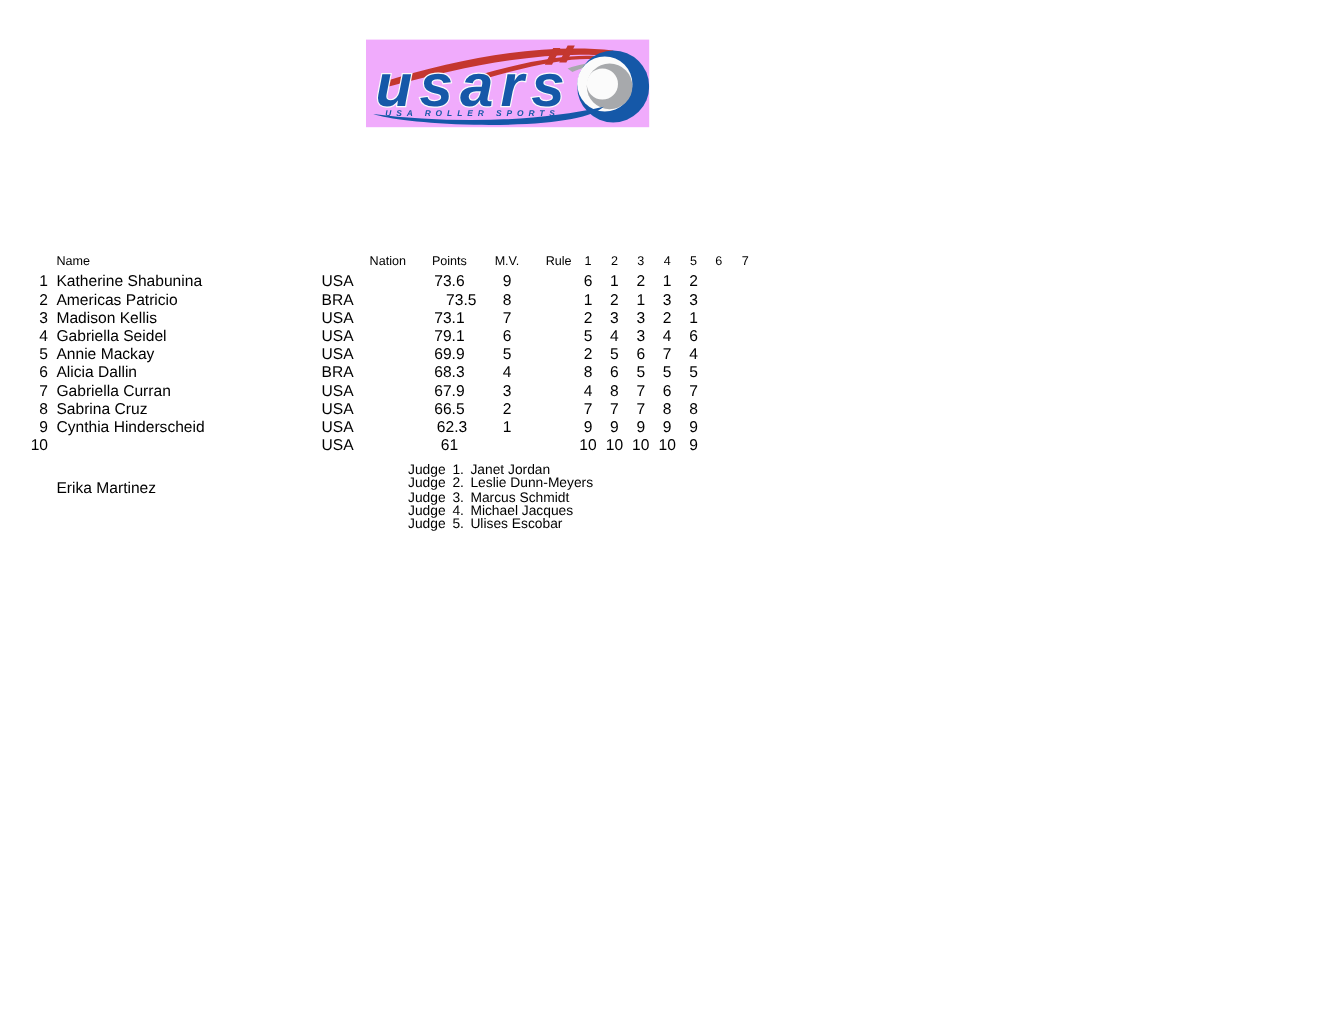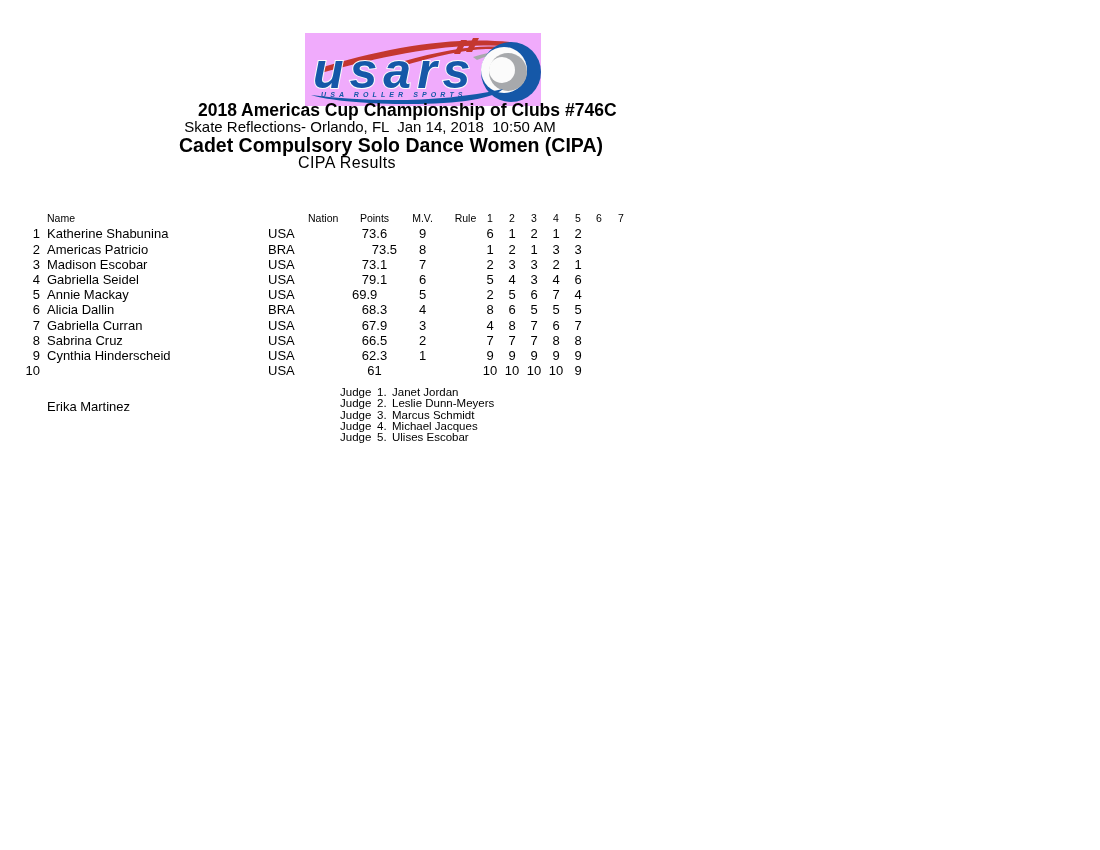--- a/index.html
+++ b/index.html
@@ -53,27 +53,20 @@
       <circle cx="203" cy="39" r="19" fill="#A7A9AC"></circle>
       <circle cx="197" cy="37" r="13" fill="#FBFBFB"></circle>
 
       <path d="M6,62 C 70,70 140,69 198,56 C 188,66 150,72 90,71 C 48,70 18,66 6,62 Z" fill="#1558A8"></path>
 
       <text x="8" y="55" font-size="50" font-weight="bold" font-style="italic" letter-spacing="6" stroke="#fbfbfb" stroke-width="2" paint-order="stroke" fill="#1558A8">usars</text>
       <text x="16" y="64" font-size="7" font-weight="bold" font-style="italic" letter-spacing="4.1" fill="#1558A8">USA ROLLER SPORTS</text>
     </svg>
   </div>
 
-  <div id="header">
-    <div class="h-line1">2018 Americas Cup Championship of Clubs</div>
-    <div class="h-event-no">#746C</div>
-    <div class="h-line2">Skate Reflections- Orlando, FL  Jan 14, 2018  10:50 AM</div>
-    <div class="h-line3">Cadet Compulsory Solo Dance Women (CIPA)</div>
-    <div class="h-line4">CIPA Results</div>
-  </div>
 
   <div id="results-table">
     <div class="trow thead" id="thead-row">
         <div class="cell" style="left: 47px; text-align: left;">Name</div>
         <div class="cell" style="left: 268px; text-align: left; padding-left: 40px;">Nation</div>
         <div class="cell" style="left: 352px; width: 45px; text-align: center;">Points</div>
         <div class="cell" style="left: 400px; width: 45px; text-align: center;">M.V.</div>
         <div class="cell" style="left: 443px; width: 45px; text-align: center;">Rule</div>
         <div class="cell" style="left: 479px; width: 22px; text-align: center;">1</div>
         <div class="cell" style="left: 501px; width: 22px; text-align: center;">2</div>
@@ -103,21 +96,21 @@
           <div class="cell" style="left: 352px; width: 45px; text-align: right;">73.5</div>
           <div class="cell" style="left: 400px; width: 45px; text-align: center;">8</div>
           <div class="cell" style="left: 479px; width: 22px; text-align: center;">1</div>
           <div class="cell" style="left: 501px; width: 22px; text-align: center;">2</div>
           <div class="cell" style="left: 523px; width: 22px; text-align: center;">1</div>
           <div class="cell" style="left: 545px; width: 22px; text-align: center;">3</div>
           <div class="cell" style="left: 567px; width: 22px; text-align: center;">3</div>
         </div>
         <div class="trow" style="top: 45.8px;">
           <div class="cell" style="left: 0px; width: 40px; text-align: right;">3</div>
-          <div class="cell" style="left: 47px; text-align: left;">Madison Escobar</div>
+          <div class="cell" style="left: 47px; text-align: left;">Madison Kellis</div>
           <div class="cell" style="left: 268px; text-align: left;">USA</div>
           <div class="cell" style="left: 352px; width: 45px; text-align: center;">73.1</div>
           <div class="cell" style="left: 400px; width: 45px; text-align: center;">7</div>
           <div class="cell" style="left: 479px; width: 22px; text-align: center;">2</div>
           <div class="cell" style="left: 501px; width: 22px; text-align: center;">3</div>
           <div class="cell" style="left: 523px; width: 22px; text-align: center;">3</div>
           <div class="cell" style="left: 545px; width: 22px; text-align: center;">2</div>
           <div class="cell" style="left: 567px; width: 22px; text-align: center;">1</div>
         </div>
         <div class="trow" style="top: 61px;">
@@ -129,21 +122,21 @@
           <div class="cell" style="left: 479px; width: 22px; text-align: center;">5</div>
           <div class="cell" style="left: 501px; width: 22px; text-align: center;">4</div>
           <div class="cell" style="left: 523px; width: 22px; text-align: center;">3</div>
           <div class="cell" style="left: 545px; width: 22px; text-align: center;">4</div>
           <div class="cell" style="left: 567px; width: 22px; text-align: center;">6</div>
         </div>
         <div class="trow" style="top: 76.2px;">
           <div class="cell" style="left: 0px; width: 40px; text-align: right;">5</div>
           <div class="cell" style="left: 47px; text-align: left;">Annie Mackay</div>
           <div class="cell" style="left: 268px; text-align: left;">USA</div>
-          <div class="cell" style="left: 352px; width: 45px; text-align: left;">69.9</div>
+          <div class="cell" style="left: 352px; width: 45px; text-align: center;">69.9</div>
           <div class="cell" style="left: 400px; width: 45px; text-align: center;">5</div>
           <div class="cell" style="left: 479px; width: 22px; text-align: center;">2</div>
           <div class="cell" style="left: 501px; width: 22px; text-align: center;">5</div>
           <div class="cell" style="left: 523px; width: 22px; text-align: center;">6</div>
           <div class="cell" style="left: 545px; width: 22px; text-align: center;">7</div>
           <div class="cell" style="left: 567px; width: 22px; text-align: center;">4</div>
         </div>
         <div class="trow" style="top: 91.4px;">
           <div class="cell" style="left: 0px; width: 40px; text-align: right;">6</div>
           <div class="cell" style="left: 47px; text-align: left;">Alicia Dallin</div>
@@ -177,21 +170,21 @@
           <div class="cell" style="left: 479px; width: 22px; text-align: center;">7</div>
           <div class="cell" style="left: 501px; width: 22px; text-align: center;">7</div>
           <div class="cell" style="left: 523px; width: 22px; text-align: center;">7</div>
           <div class="cell" style="left: 545px; width: 22px; text-align: center;">8</div>
           <div class="cell" style="left: 567px; width: 22px; text-align: center;">8</div>
         </div>
         <div class="trow" style="top: 137px;">
           <div class="cell" style="left: 0px; width: 40px; text-align: right;">9</div>
           <div class="cell" style="left: 47px; text-align: left;">Cynthia Hinderscheid</div>
           <div class="cell" style="left: 268px; text-align: left;">USA</div>
-          <div class="cell" style="left: 352px; width: 45px; text-align: center;">62.3</div>
+          <div class="cell" style="left: 364px; width: 45px; ">62.3</div>
           <div class="cell" style="left: 400px; width: 45px; text-align: center;">1</div>
           <div class="cell" style="left: 479px; width: 22px; text-align: center;">9</div>
           <div class="cell" style="left: 501px; width: 22px; text-align: center;">9</div>
           <div class="cell" style="left: 523px; width: 22px; text-align: center;">9</div>
           <div class="cell" style="left: 545px; width: 22px; text-align: center;">9</div>
           <div class="cell" style="left: 567px; width: 22px; text-align: center;">9</div>
         </div>
         <div class="trow" style="top: 152.2px;">
           <div class="cell" style="left: 0px; width: 40px; text-align: right;">10</div>
           <div class="cell" style="left: 47px; text-align: center; margin-top: 36px;">Erika Martinez</div>

